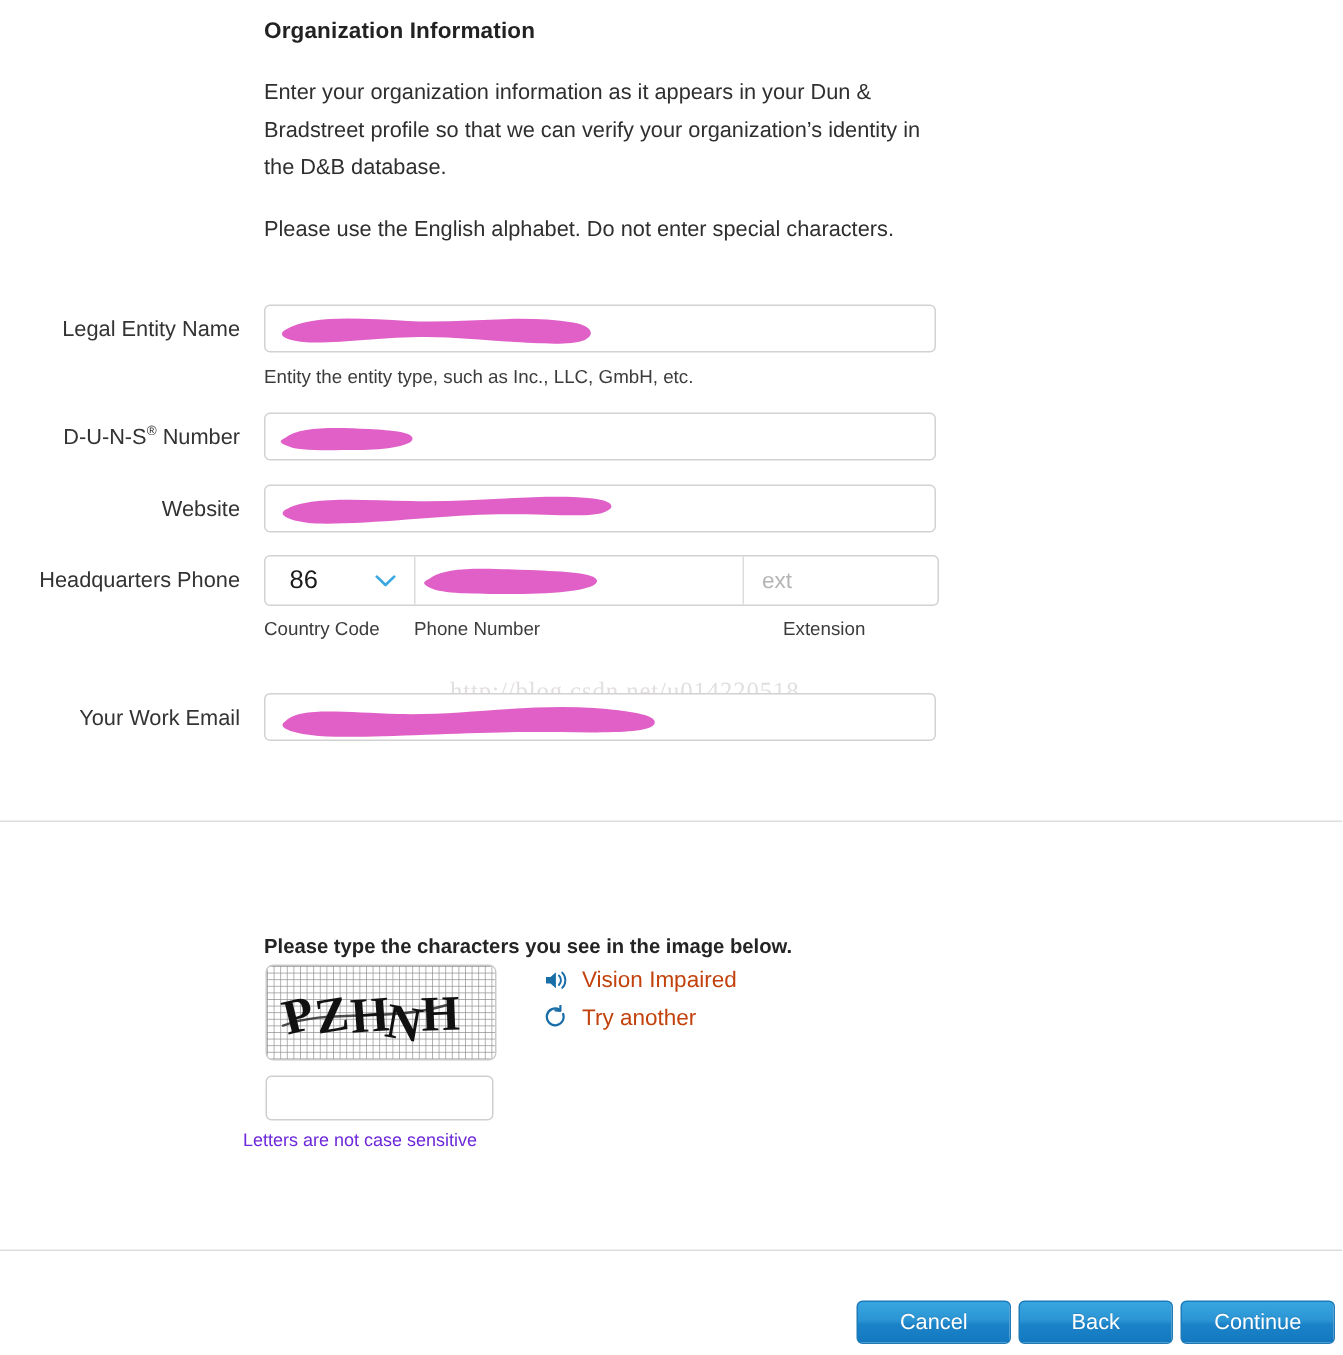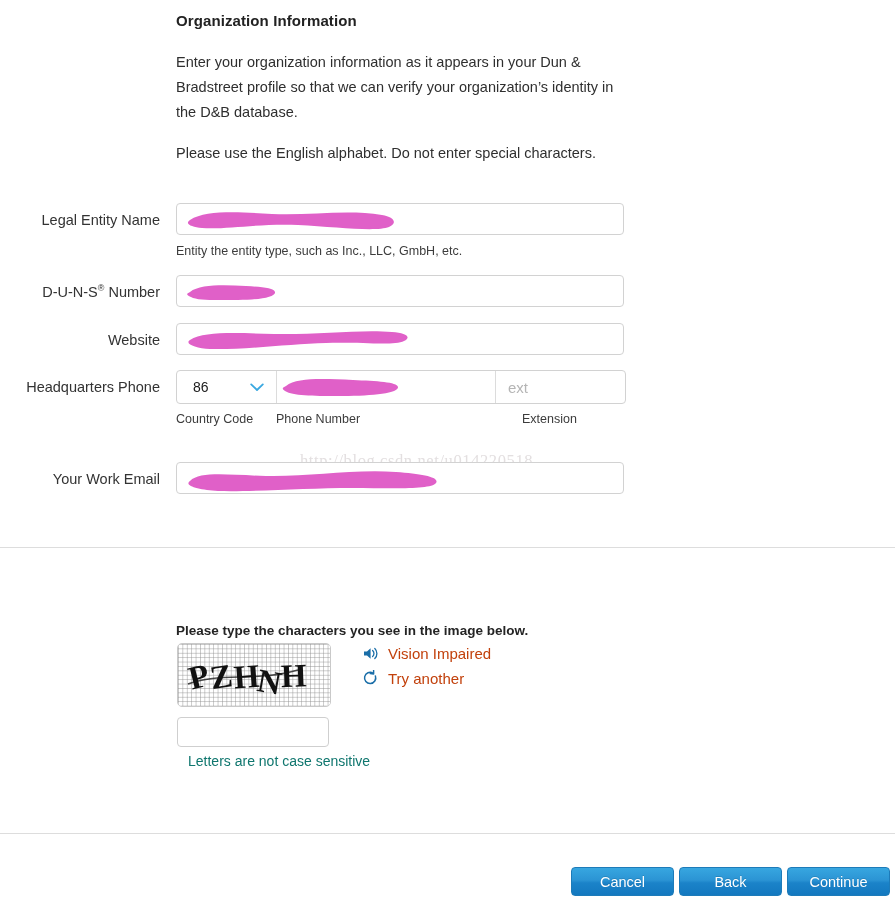--- a/index.html
+++ b/index.html
@@ -107,21 +107,21 @@
     display: flex;
   }
   .cc {
     width: 100px;
     border-right: 1px solid #dcdcdc;
     display: flex;
     align-items: center;
     justify-content: space-between;
     padding: 0 12px 0 16px;
     box-sizing: border-box;
-    font-size: 14px;
+    font-size: 17px;
     color: #1b1b1b;
     cursor: pointer;
   }
   .chev {
     width: 14px; height: 9px;
     display: block;
   }
   .phone-num {
     flex: 1;
     position: relative;
@@ -191,24 +191,24 @@
     top: 717px;
     width: 152px;
     height: 30px;
     box-sizing: border-box;
     border: 1px solid #cfcfcf;
     border-radius: 4px;
     background: #fff;
   }
   .captcha-note {
     position: absolute;
-    left: 188px;
+    left: 162px;
     top: 753px;
-    font-size: 14px;
-    color: #0f766e;
+    font-size: 12px;
+    color: #6d28d9;
     white-space: nowrap;
   }
 
   .aid-link {
     position: absolute;
     display: flex;
     align-items: center;
     gap: 9px;
     font-size: 15px;
     color: #1a6ea8;

